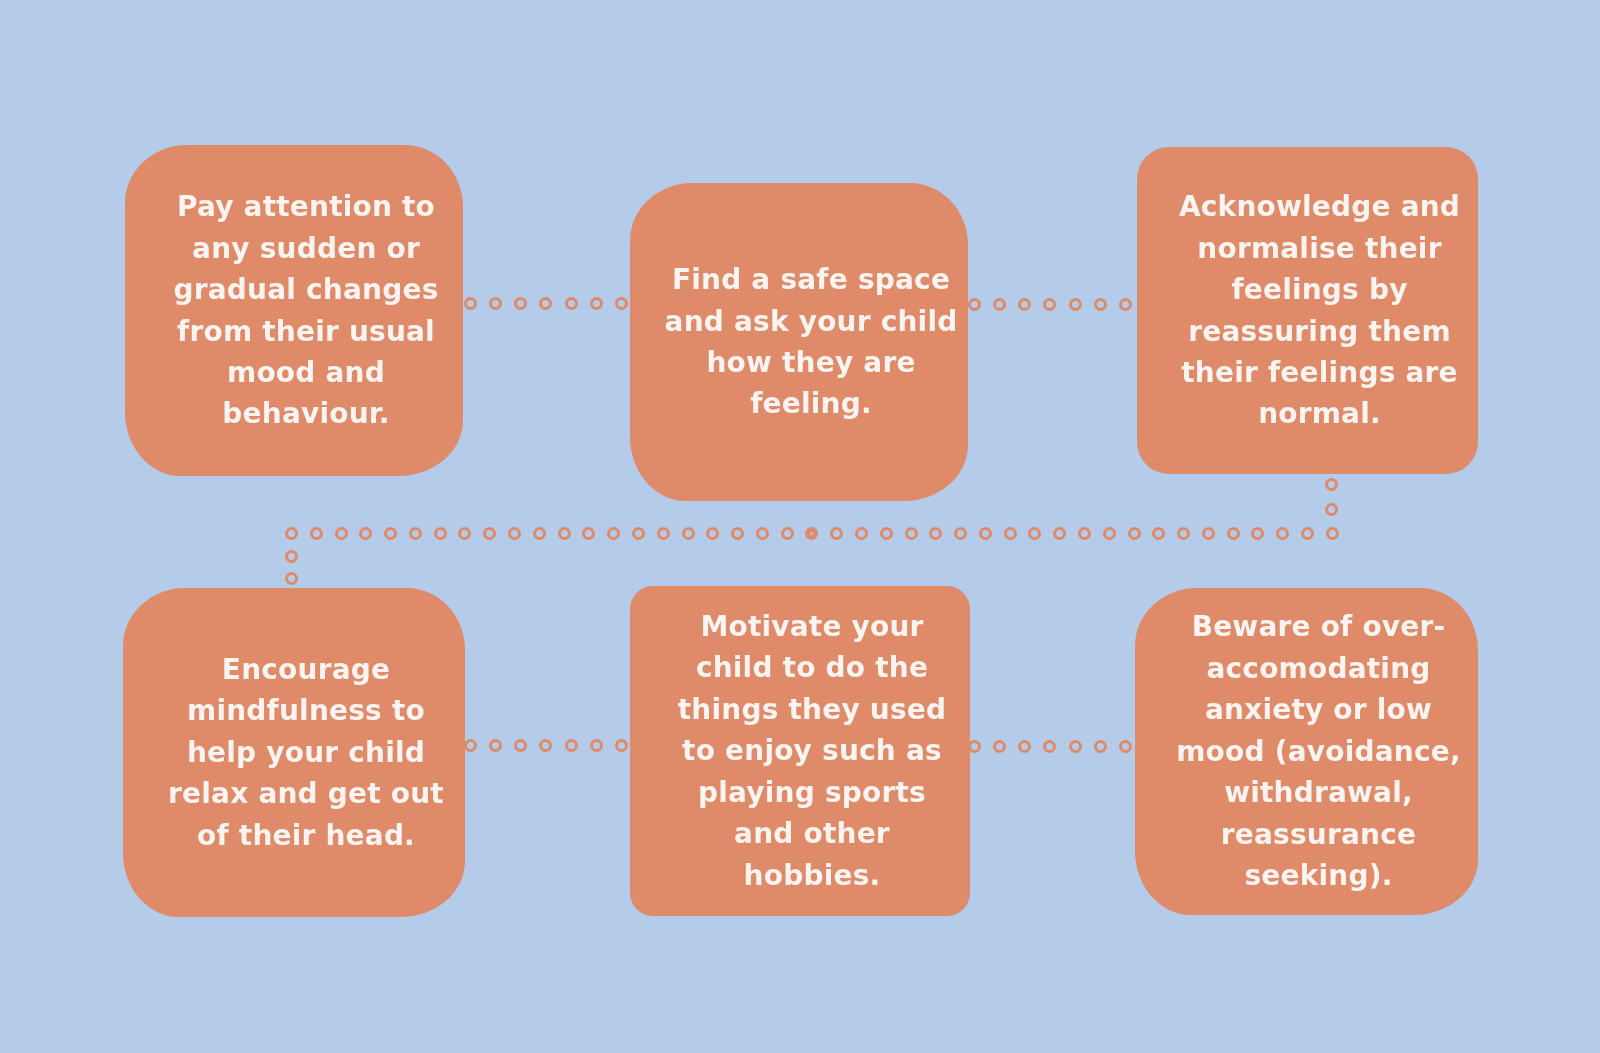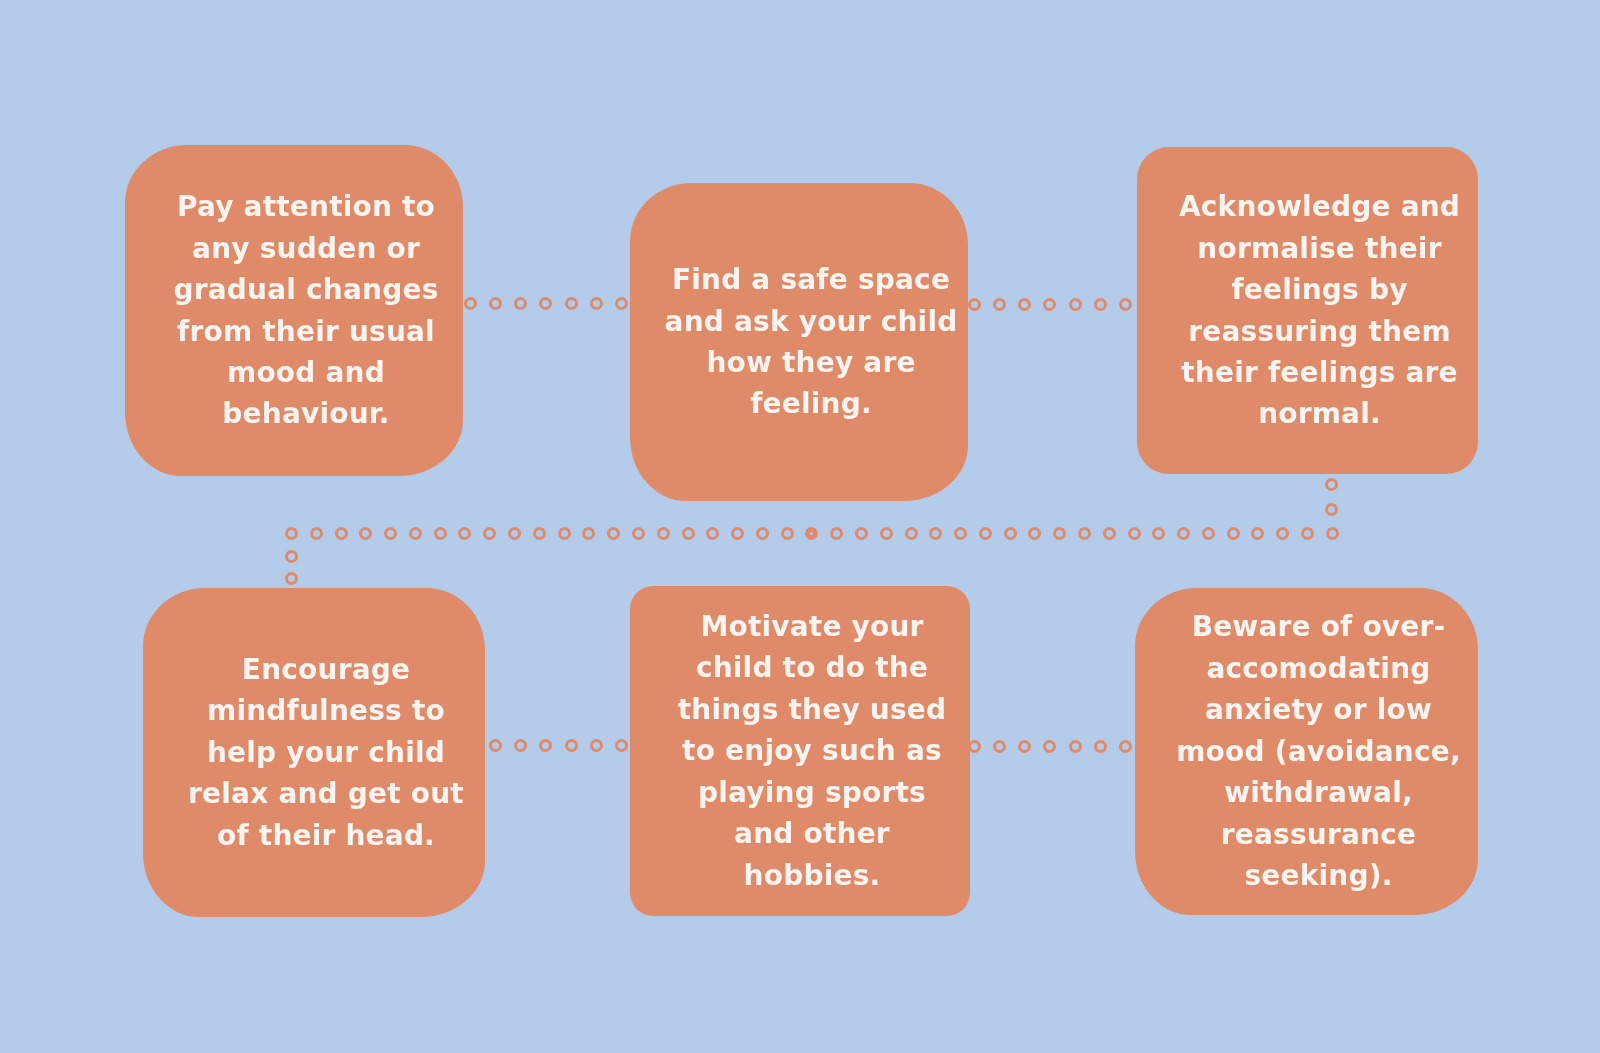--- a/index.html
+++ b/index.html
@@ -92,21 +92,21 @@
 
   <section class="card" style="left:1137px; top:147px; width:341px; height:327px;border-radius:32px;">
     <p class="card-text">Acknowledge and
 normalise their
 feelings by
 reassuring them
 their feelings are
 normal.</p>
   </section>
 
-  <section class="card" style="left:123px; top:588px; width:342px; height:329px;margin-left:20px;">
+  <section class="card" style="left:123px; top:588px; width:342px; height:329px;">
     <p class="card-text">Encourage
 mindfulness to
 help your child
 relax and get out
 of their head.</p>
   </section>
 
   <section class="card" style="left:630px; top:586px; width:340px; height:330px;border-radius:23px;">
     <p class="card-text">Motivate your
 child to do the

